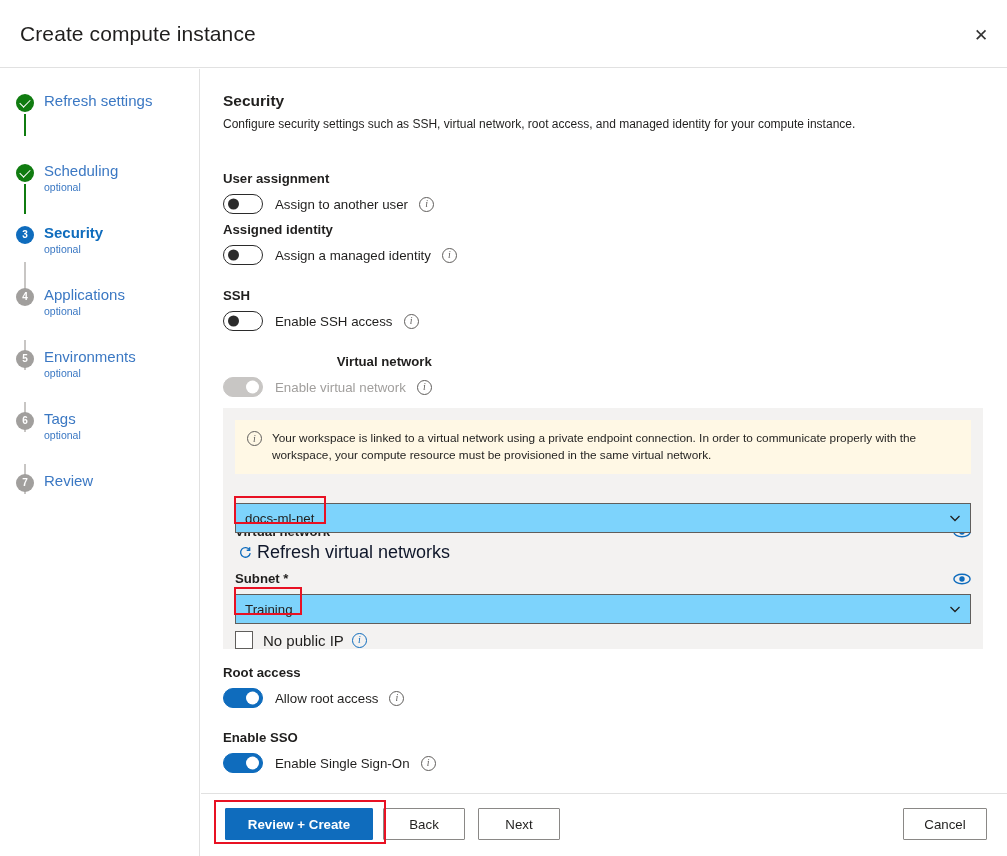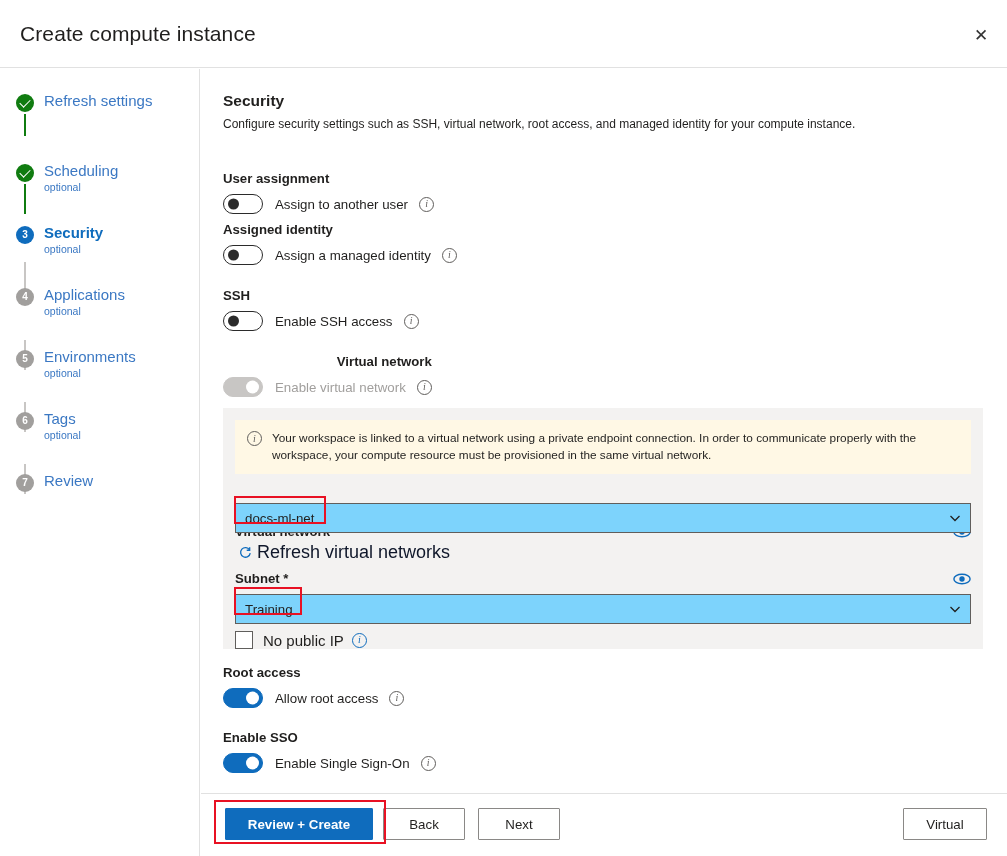--- a/index.html
+++ b/index.html
@@ -366,20 +366,20 @@
         <span class="info-icon">i</span>
       </div>
     </div>
 
   </div>
 
   <div class="footer">
     <button class="btn primary" style="left:24px; width:148px;">Review + Create</button>
     <button class="btn" style="left:182px; width:82px;">Back</button>
     <button class="btn" style="left:277px; width:82px;">Next</button>
-    <button class="btn" style="right:20px; width:84px;">Virtual</button>
+    <button class="btn" style="right:20px; width:84px;">Cancel</button>
   </div>
 
   <div class="annot" style="left:234px; top:496px; width:92px;  height:28px;"></div>
   <div class="annot" style="left:234px; top:587px; width:68px;  height:28px;"></div>
   <div class="annot" style="left:214px; top:800px; width:172px; height:44px;"></div>
 
 </div>
 
 </body></html>

